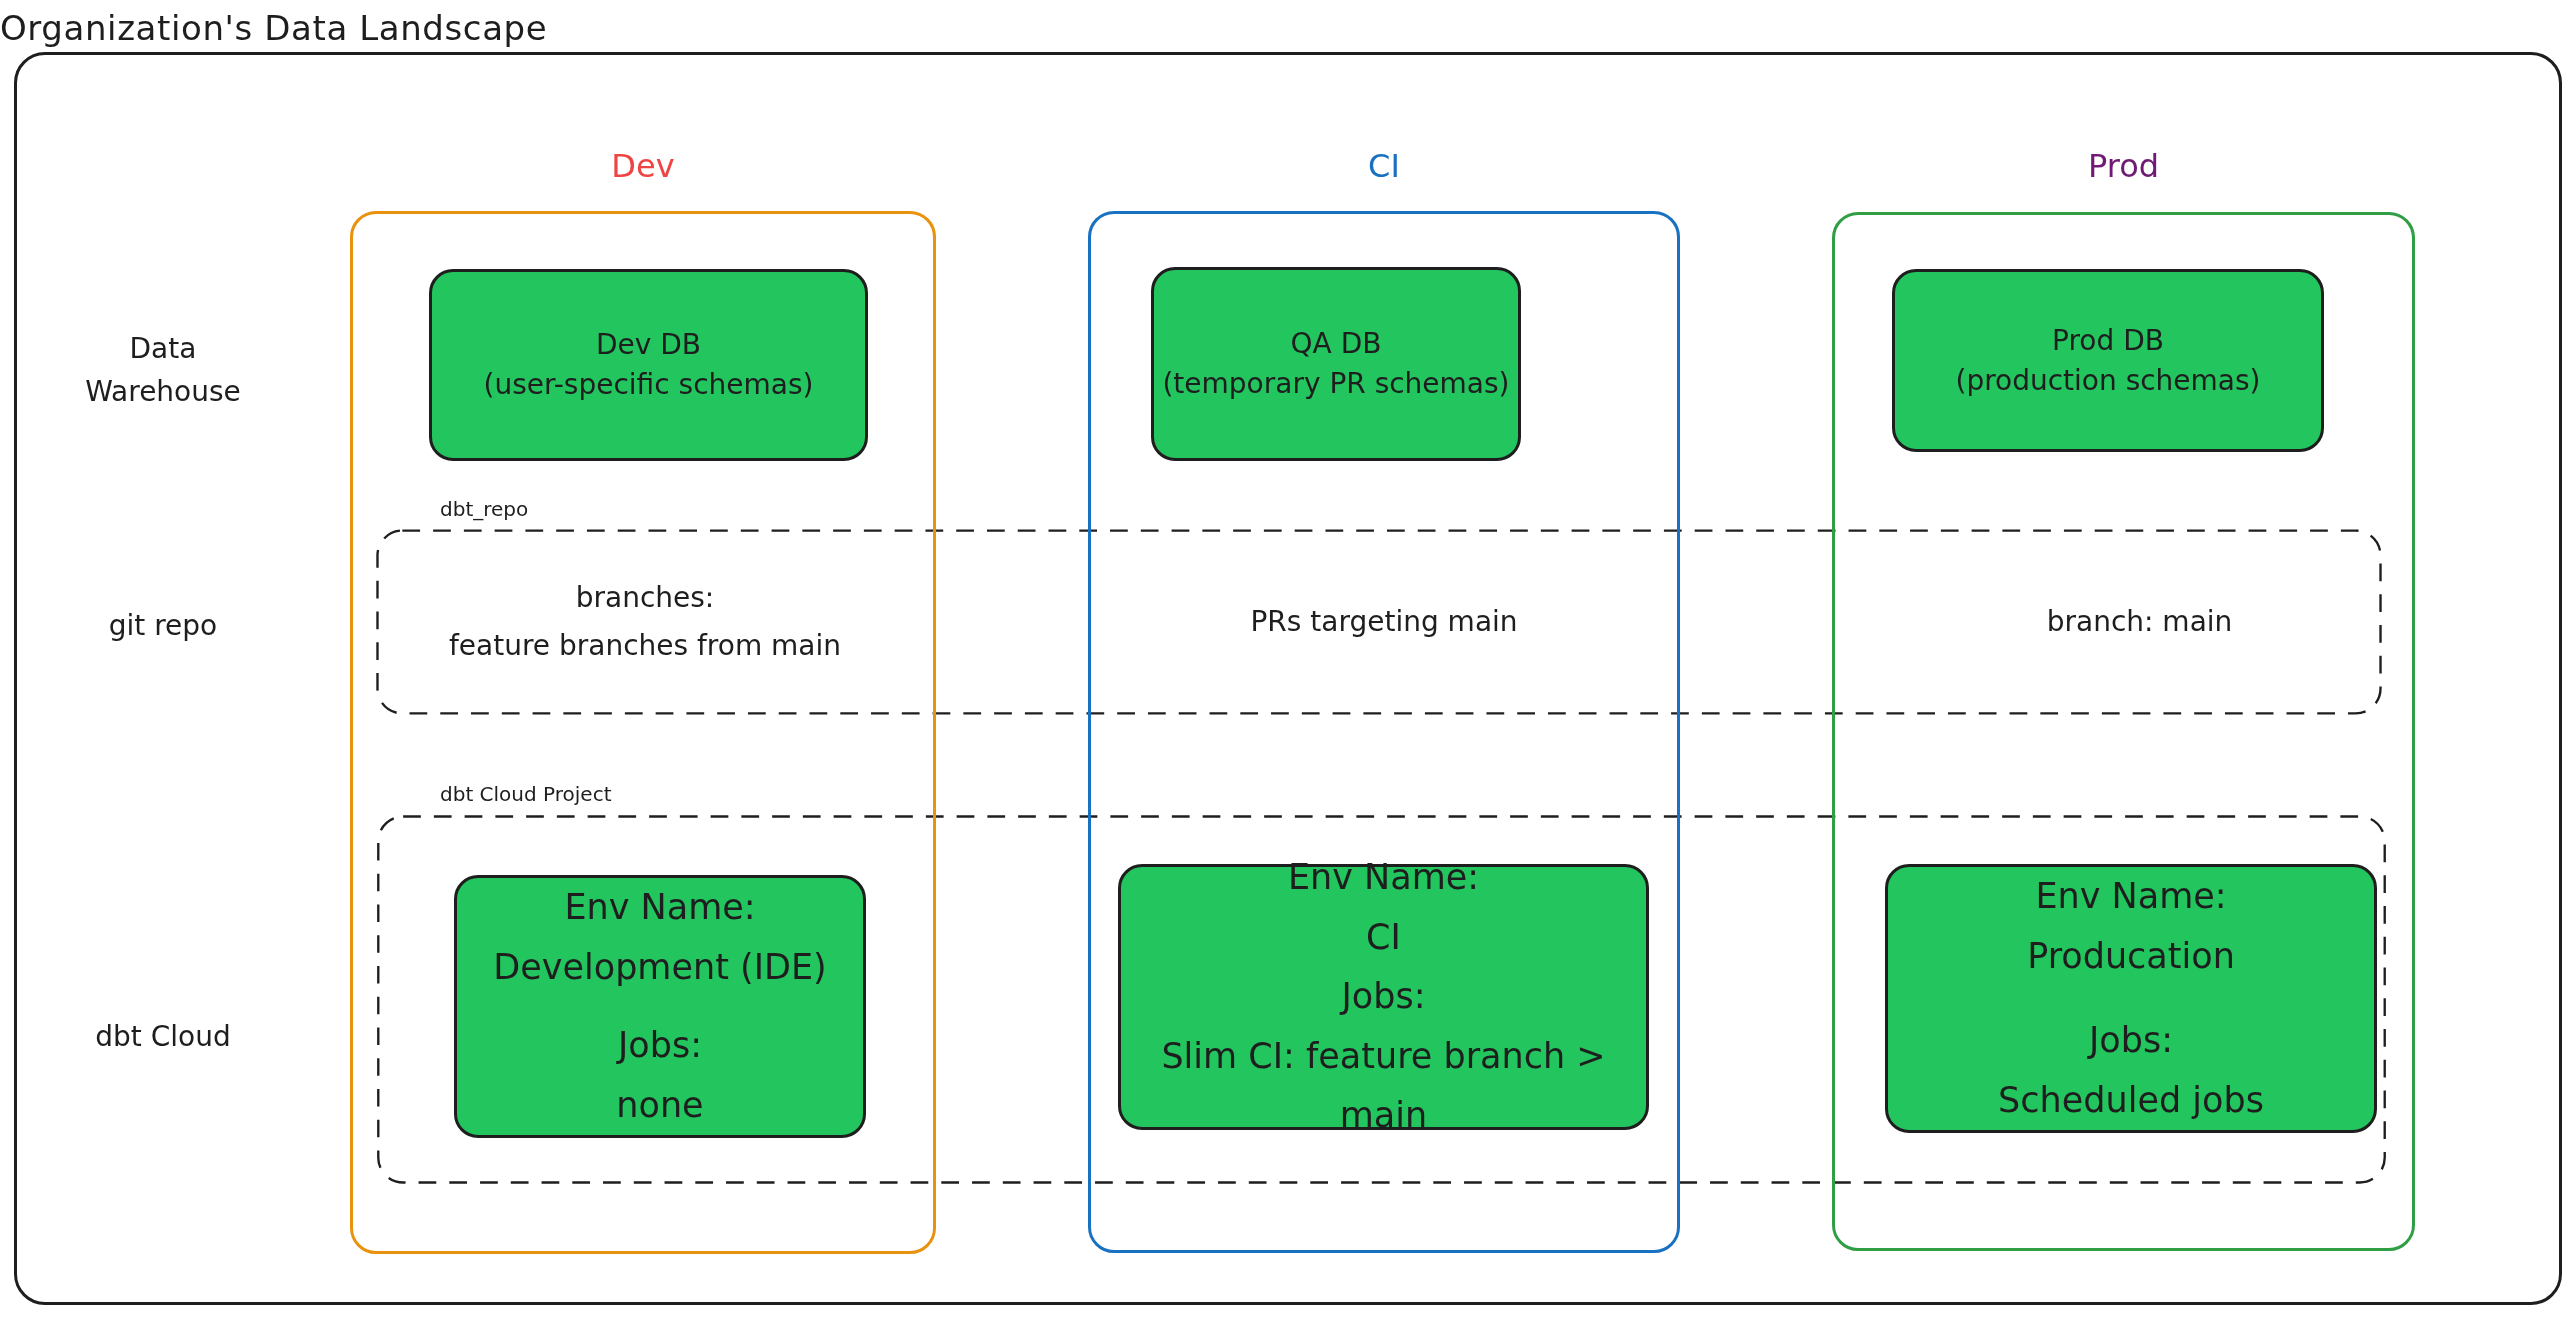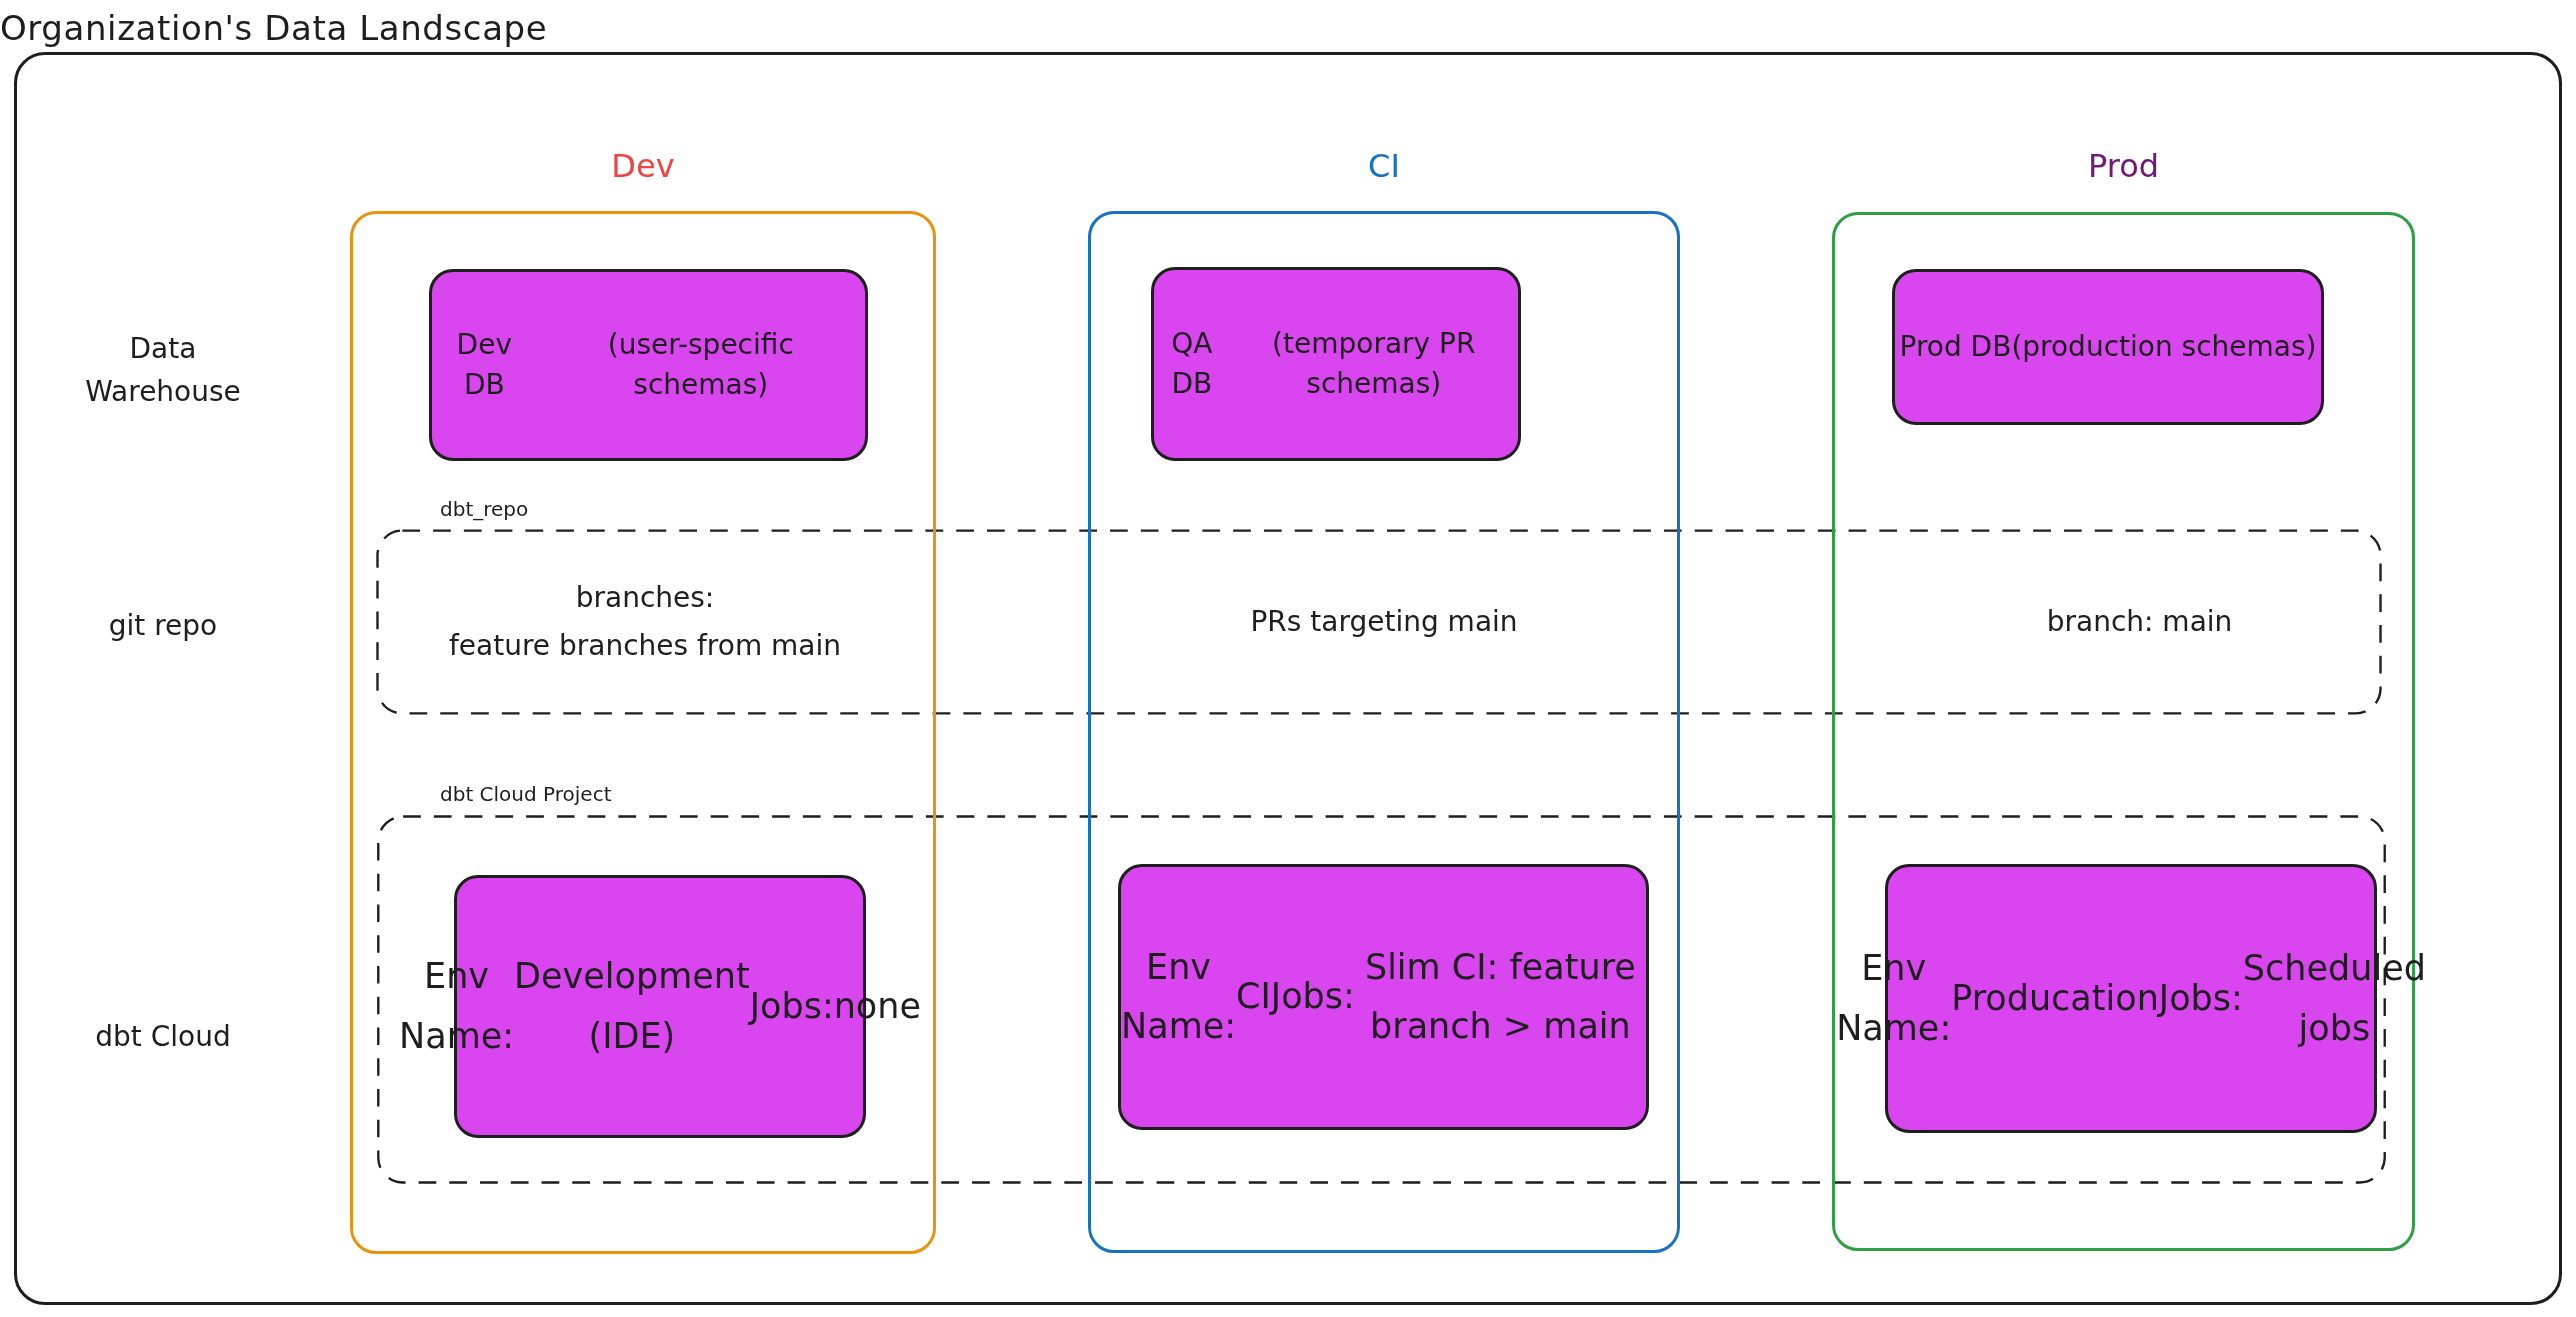--- a/index.html
+++ b/index.html
@@ -36,28 +36,28 @@
   .col-box.ci   { left:1088px; top:211px; width:592px; height:1042px; }
   .col-box.prod { left:1832px; top:212px; width:583px;  height:1039px; }
   .row-label {
     position:absolute; text-align:center; font-size:28px; line-height:1.55; z-index:2;
   }
   .row-label.warehouse { left:30px; top:327px;  width:266px; }
   .row-label.git       { left:30px; top:604px; width:266px; }
   .row-label.dbt       { left:30px; top:991px; width:266px;margin-top:24px; }
   .node-box {
     position:absolute; border:3.6px solid #1e1e1e; border-radius:24px;
-    box-sizing:border-box; background:#d946ef;
-    display:flex; flex-direction:row; align-items:center; justify-content:center;
+    box-sizing:border-box; background:#22c55e;
+    display:flex; flex-direction:column; align-items:center; justify-content:center;
     text-align:center; z-index:3;
   }
   .node-box.db { font-size:28px; line-height:1.42; }
   .db.dev  { left:429px;  top:269px; width:439px; height:192px; }
   .db.ci   { left:1151px; top:267px; width:370px; height:194px; }
-  .db.prod { left:1892px; top:269px; width:432px; height:156px; }
+  .db.prod { left:1892px; top:269px; width:432px; height:183px; }
   .dash-svg { position:absolute; z-index:1; color:#1e1e1e; }
   .dash-svg.git     { left:376px; top:529px;  }
   .dash-svg.project { left:376px; top:815px; }
   .group-label { position:absolute; font-size:20px; z-index:2;margin-left:44px; }
   .group-label.git     { left:396px; top:497px;  }
   .group-label.project { left:396px; top:782px; }
   .git-cell {
     position:absolute; top:529px; height:186px;
     display:flex; flex-direction:column; justify-content:center;
     text-align:center; font-size:28px; line-height:1.72; z-index:2;

